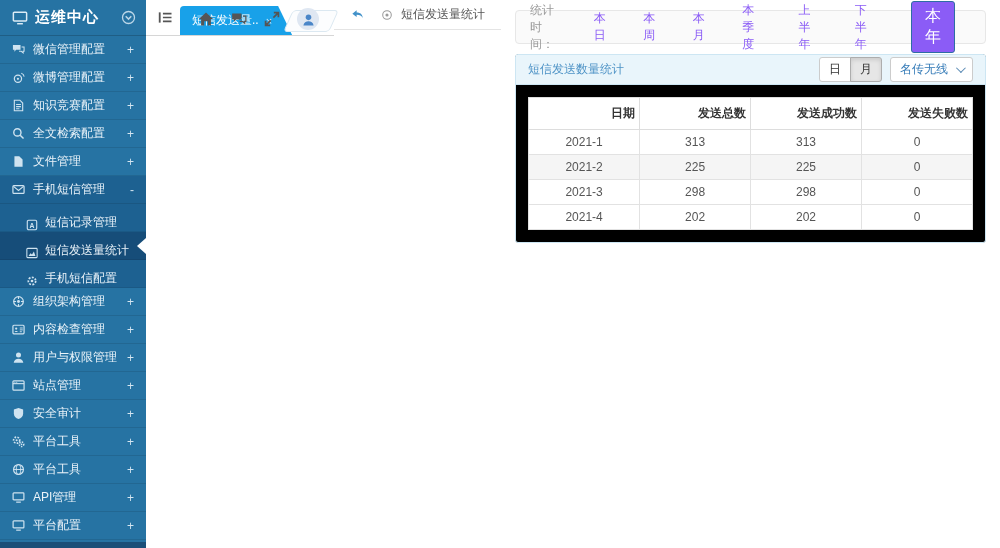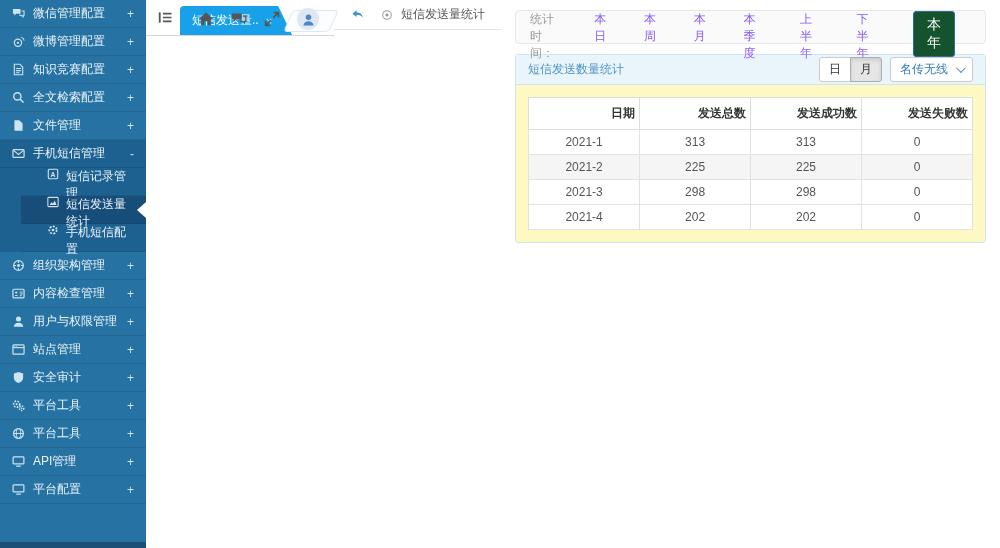--- a/index.html
+++ b/index.html
@@ -14,22 +14,22 @@
   .sb-header .ic { width:16px; height:16px; margin-right:7px; color:#dcebf5; }
   .sb-title { flex:1; letter-spacing:1px; }
   .sb-chevron { width:15px; height:15px; color:#bcd7e8; cursor:pointer; }
   .menu { font-size:12px; }
   .s-item { height:28px; display:flex; align-items:center; padding:0 12px;
     border-bottom:1px solid rgba(0,0,0,.10); cursor:pointer; }
   .s-item .ic { width:13px; height:13px; margin-right:8px; color:#cfe3f0; flex:none; }
   .s-item .lbl { flex:1; color:#eaf3f9; }
   .s-item .plus { color:#d3e5f1; font-size:12px; }
   .group { background:#1d6191; }
-  .sub-item { height:28px; display:flex; align-items:flex-start; padding:0 12px 0 26px;
-    border-bottom:1px solid rgba(0,0,0,.08); cursor:pointer; position:relative;margin-left:21px; }
+  .sub-item { height:28px; display:flex; align-items:flex-end; padding:0 12px 0 26px;
+    border-bottom:1px solid rgba(0,0,0,.08); cursor:pointer; position:relative; }
   .sub-item .ic { width:12px; height:12px; margin-right:7px; color:#cfe3f0; flex:none; }
   .sub-item.active { background:#164d79; }
   .active-arrow { position:absolute; right:0; top:50%; transform:translateY(-50%);
     width:0; height:0; border-top:8px solid transparent; border-bottom:8px solid transparent;
     border-right:9px solid #ffffff; }
   .sb-footer { position:absolute; bottom:0; left:0; width:100%; height:6px; background:#1b4f78; }
 
   
   .main { flex:1; min-width:0; display:flex; flex-direction:row; background:#fff; }
 
@@ -50,33 +50,33 @@
     display:flex; align-items:center; justify-content:center; cursor:pointer; }
   .avatar .ic { width:15px; height:15px; color:#4a86c8; }
 
   .breadcrumb { height:30px; background:#fff; border-bottom:1px solid #e4e4e4;
     display:flex; align-items:center; padding:0 16px; font-size:12px; color:#555; flex:none; }
   .back-ic { width:15px; height:15px; color:#4191c9; cursor:pointer; margin-right:16px; }
   .crumb-dot { width:12px; height:12px; color:#9a9a9a; margin-right:8px; }
 
   .content { flex:1; padding:10px 14px; background:#fff; }
 
-  .filterbar { display:flex; align-items:flex-start; background:#fafafa;
+  .filterbar { display:flex; align-items:center; background:#fafafa;
     border:1px solid #e7e7e7; border-radius:4px; height:34px; padding:0 14px; font-size:12px; }
   .f-label { color:#999; margin-right:30px; }
   .f-link { color:#8b5cf6; margin-right:36px; cursor:pointer; text-decoration:none; }
-  .f-active-btn { background:#14532d; color:#fff; border:1px solid #2e6da4; border-radius:3px;
-    padding:4px 12px; font-size:14px; margin-right:16px; cursor:pointer; }
+  .f-active-btn { background:#8b5cf6; color:#fff; border:1px solid #2e6da4; border-radius:3px;
+    padding:4px 12px; font-size:16px; margin-right:16px; cursor:pointer; }
   .f-range-btn { background:#fff; border:1px solid #ccc; border-radius:4px; padding:4px 11px;
     color:#333; font-size:12px; display:flex; align-items:center; gap:7px; cursor:pointer; }
   .caret-down { width:0; height:0; border-left:4px solid transparent; border-right:4px solid transparent;
     border-top:5px solid #555; }
   .f-range-text { margin-left:20px; color:#555; }
 
-  .panel { margin-top:10px; border:1px solid #cde6f3; border-radius:3px; background:#fef9c3; }
+  .panel { margin-top:10px; border:1px solid #cde6f3; border-radius:3px; background:#000000; }
   .panel-head { background:#e9f5fb; height:30px; padding:0 12px; display:flex; align-items:center;
     border-bottom:1px solid #cde6f3; font-size:12px; color:#4e93c6; }
   .ph-title { flex:1; }
   .btn-group { display:flex; }
   .unit-btn { border:1px solid #ccc; background:#fff; color:#333; font-size:12px;
     padding:3px 9px; cursor:pointer; font-family:inherit; }
   .unit-btn.first { border-radius:3px 0 0 3px; }
   .unit-btn.last { border-radius:0 3px 3px 0; margin-left:-1px; }
   .unit-btn.active { background:#e6e6e6; border-color:#adadad; box-shadow:inset 0 2px 4px rgba(0,0,0,.12); }
   .provider-select { margin-left:8px; border:1px solid #ccc; border-radius:3px; background:#fff;
@@ -195,20 +195,29 @@
     <symbol id="i-circledot" viewBox="0 0 14 14">
         <circle cx="7" cy="7" r="5" fill="none" stroke="currentColor" stroke-width="1.2"></circle>
         <circle cx="7" cy="7" r="1.8" fill="currentColor"></circle>
       </symbol>
   </defs>
 </svg>
 
 <div class="layout">
 
   <div class="sidebar">
+    <div class="sb-header">
+      <svg class="ic">
+          <use href="#i-monitor"></use>
+        </svg>
+      <span class="sb-title">运维中心</span>
+      <svg class="sb-chevron">
+          <use href="#i-chevcircle"></use>
+        </svg>
+    </div>
 
     <div class="menu">
       <div class="s-item">
         <svg class="ic">
             <use href="#i-comments"></use>
           </svg>
         <span class="lbl">微信管理配置</span>
         <span class="plus">+</span>
       </div>
       <div class="s-item">

